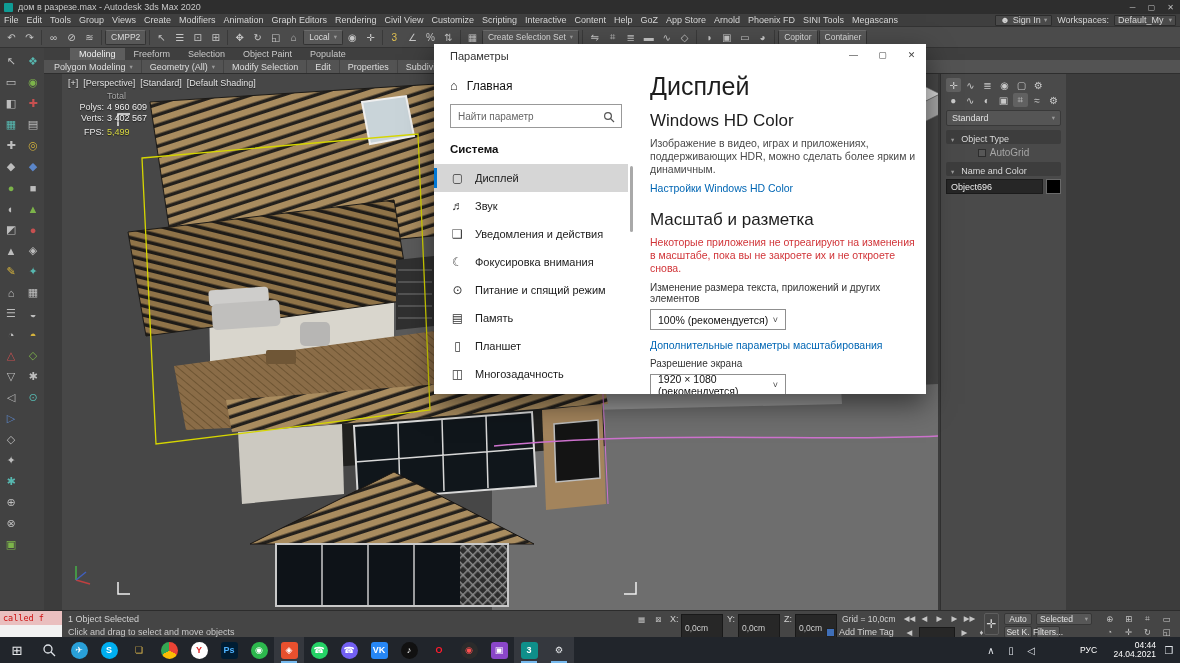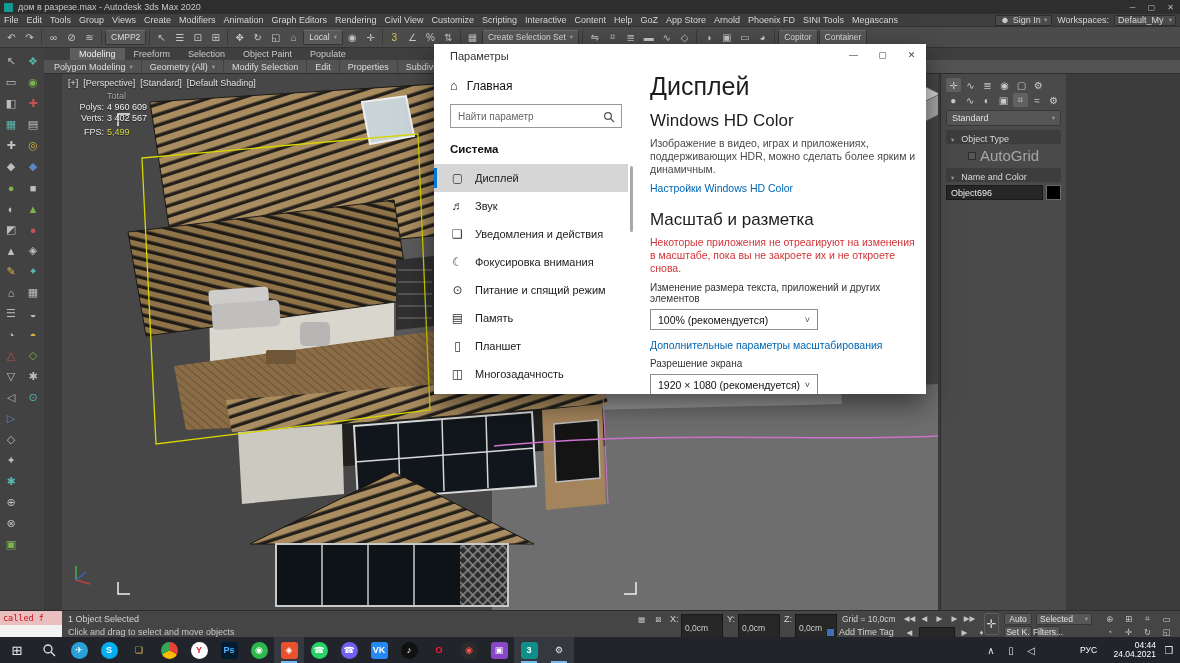--- a/index.html
+++ b/index.html
@@ -42,21 +42,21 @@
 #vp-stats .dim{color:#a8a8a8}
 #vp-stats .fps{color:#d8d840}
 #vp-stats .gap{margin-top:3px}
 
 #cmdpanel{position:absolute;left:940px;top:74px;width:126px;height:536px;background:#4a4a4a;padding:3px 5px;border-left:1px solid #303030;font-size:9px}
 .cp-row{display:flex;gap:2px;margin:1px 0}
 .cpi{width:15px;height:14px;display:flex;align-items:center;justify-content:center;font-size:10px;color:#c9c9c9;border-radius:2px}
 .cpi.on{background:#616161}
 .cp-dd{height:16px;background:#555;border:1px solid #393939;border-radius:2px;display:flex;align-items:center;justify-content:space-between;padding:0 5px;font-size:9px;color:#e0e0e0;margin:3px 0}
 .cp-roll{height:14px;background:#3d3d3d;border-radius:2px;display:flex;align-items:flex-end;gap:7px;padding:0 5px;font-size:9px;color:#dadada;margin:4px 0 3px}
-.cp-auto{display:flex;align-items:center;gap:4px;justify-content:center;font-size:15px;color:#a6a6a6;margin:2px 0 4px}
+.cp-auto{display:flex;align-items:center;gap:4px;justify-content:center;font-size:10px;color:#a6a6a6;margin:2px 0 4px}
 .cp-auto .cb{width:8px;height:8px;border:1px solid #2d2d2d;background:#575757}
 #cp-grid{display:grid;grid-template-columns:1fr 1fr;gap:2px 3px;margin-bottom:4px}
 .cp-btn{height:13px;background:#5a5a5a;border:1px solid #3b3b3b;border-top-color:#6e6e6e;border-radius:2px;display:flex;align-items:center;justify-content:center;font-size:8.5px;color:#e4e4e4;white-space:nowrap}
 .cp-name{display:flex;gap:3px;align-items:center}
 .cp-field{flex:1;height:15px;background:#262626;border:1px solid #1b1b1b;color:#ececec;font-size:9px;display:flex;align-items:center;padding:0 4px}
 .swatch{width:15px;height:15px;border:1px solid #6a6a6a}
 
 #statusbar{position:absolute;left:0;top:610px;width:1180px;height:27px;background:#454545;font-size:9px;color:#d2d2d2;border-top:1px solid #2c2c2c}
 .lst-macro{position:absolute;left:0;top:0;width:62px;height:14px;background:#eabfbf;color:#c11;font-size:8.5px;font-family:"DejaVu Sans Mono",monospace;line-height:14px;padding-left:3px}
 .lst-script{position:absolute;left:0;top:14px;width:62px;height:13px;background:#f2f2f2}
@@ -91,21 +91,21 @@
 .s-scroll{position:absolute;left:196px;top:122px;width:3px;height:66px;background:#a9a9a9;border-radius:2px}
 .s-content{position:absolute;left:216px;top:28px;width:272px}
 .s-h1{font-size:25px;font-weight:300;color:#1d1d1d;margin-bottom:10px}
 .s-h2{font-size:17px;font-weight:300;color:#1d1d1d;margin-bottom:6px}
 .s-gap{margin-top:16px}
 .s-p{font-size:10.5px;line-height:13px;color:#4a4a4a;margin-bottom:6px}
 .s-warn{color:#d13438}
 .s-lbl{font-size:10px;color:#333;margin:7px 0 5px}
 .s-link{display:block;font-size:10.5px;color:#0066b4;text-decoration:none;margin-bottom:4px;cursor:pointer}
 .s-gap2{margin-top:9px;margin-bottom:7px}
-.s-combo{width:168px;height:21px;border:1px solid #8f8f8f;background:#fff;display:flex;align-items:center;justify-content:space-between;padding:4px 7px;font-size:10.5px;color:#111;margin-bottom:3px}
+.s-combo{width:136px;height:21px;border:1px solid #8f8f8f;background:#fff;display:flex;align-items:center;justify-content:space-between;padding:4px 7px;font-size:10.5px;color:#111;margin-bottom:3px}
 .s-combo .chev{font-size:9px;color:#444}
 
 #taskbar{position:absolute;left:0;top:637px;width:1180px;height:26px;background:#21252b;z-index:60;display:flex;align-items:stretch}
 .tb-icon{width:30px;display:flex;align-items:center;justify-content:center;position:relative}
 .tb-icon.active{background:rgba(255,255,255,.09)}
 .tb-glyph{display:flex;align-items:center;justify-content:center;font-size:9px;font-weight:bold;color:#fff;width:17px;height:17px}
 .tb-glyph.circle{border-radius:50%}
 .tb-glyph.square{border-radius:3px}
 .underline{position:absolute;left:7px;bottom:0;width:16px;height:2px;background:#76b9ed}
 #tb-start{width:34px;display:flex;align-items:center;justify-content:center;font-size:13px;color:#e8eaed}

